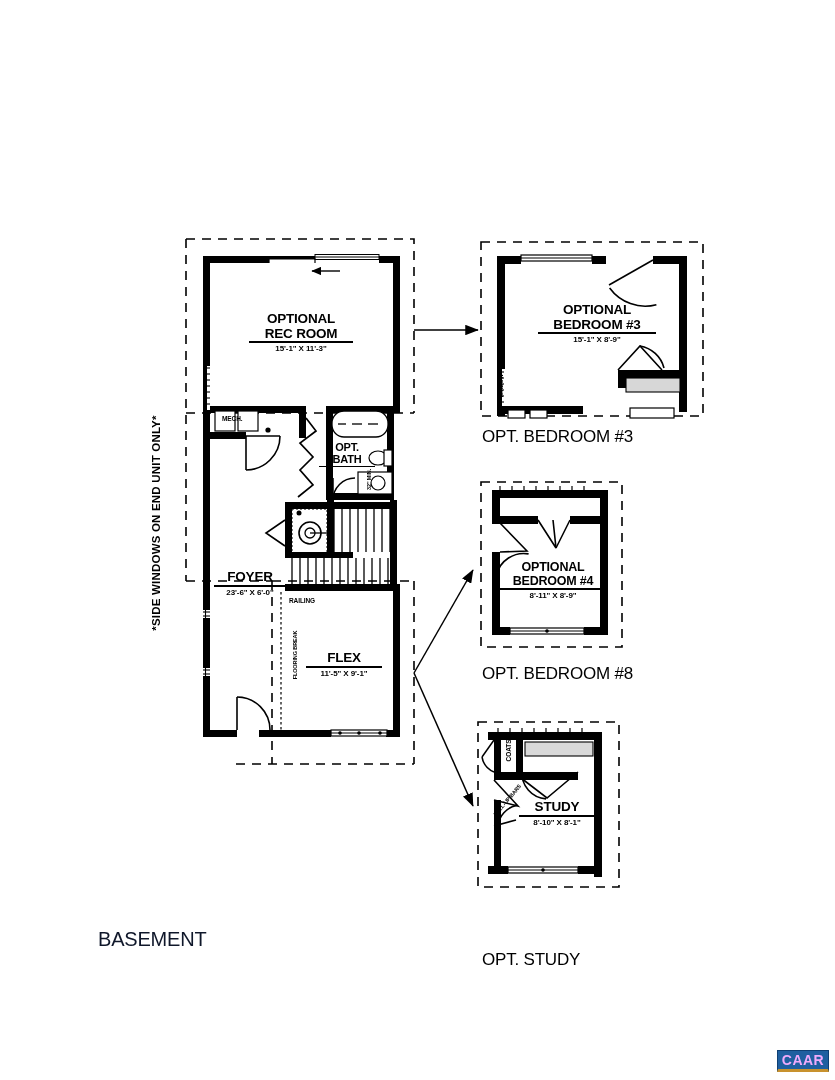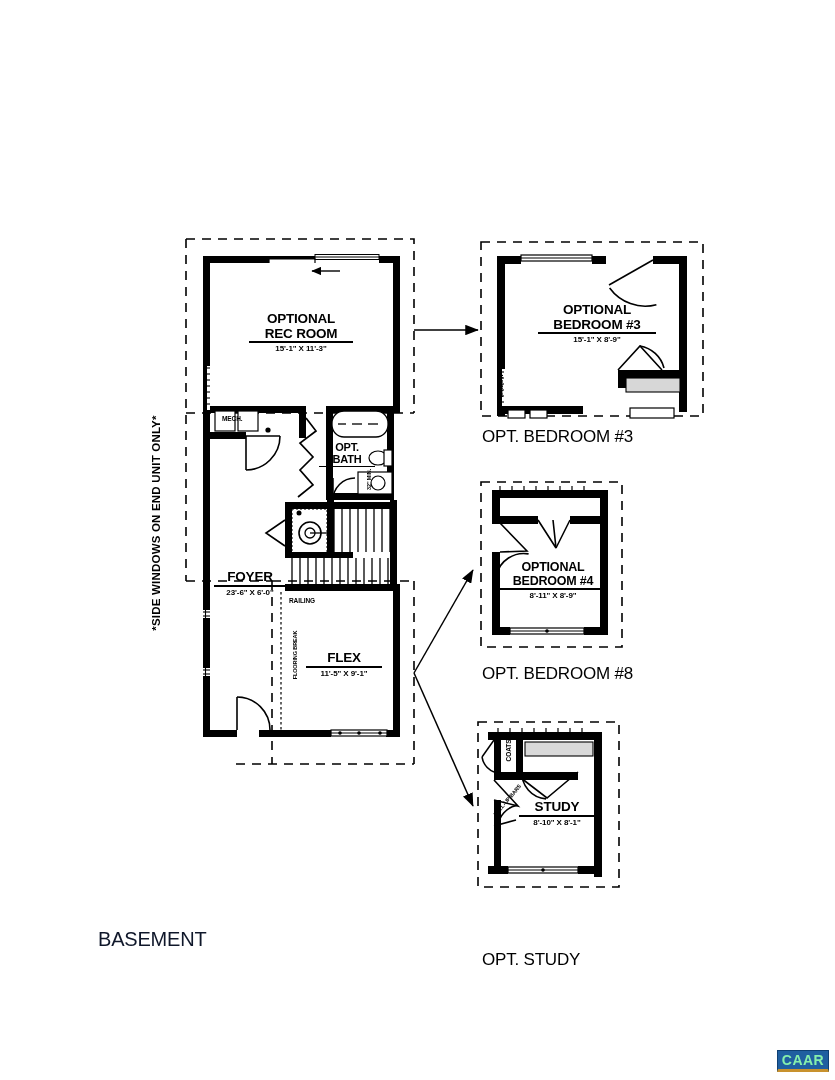--- a/index.html
+++ b/index.html
@@ -25,21 +25,21 @@
 
   .caar-logo {
     position: absolute;
     right: 6px;
     bottom: 8px;
     width: 52px;
     height: 22px;
     background: #1f5fa0;
     border: 1px solid #0e3f73;
     border-bottom: 3px solid #c8922e;
-    color: #86efac;
+    color: #f0abfc;
     font-family: "Liberation Sans", sans-serif;
     font-size: 14px;
     font-weight: bold;
     letter-spacing: 0.5px;
     display: flex;
     align-items: center;
     justify-content: center;
     box-sizing: border-box;
   }
 

